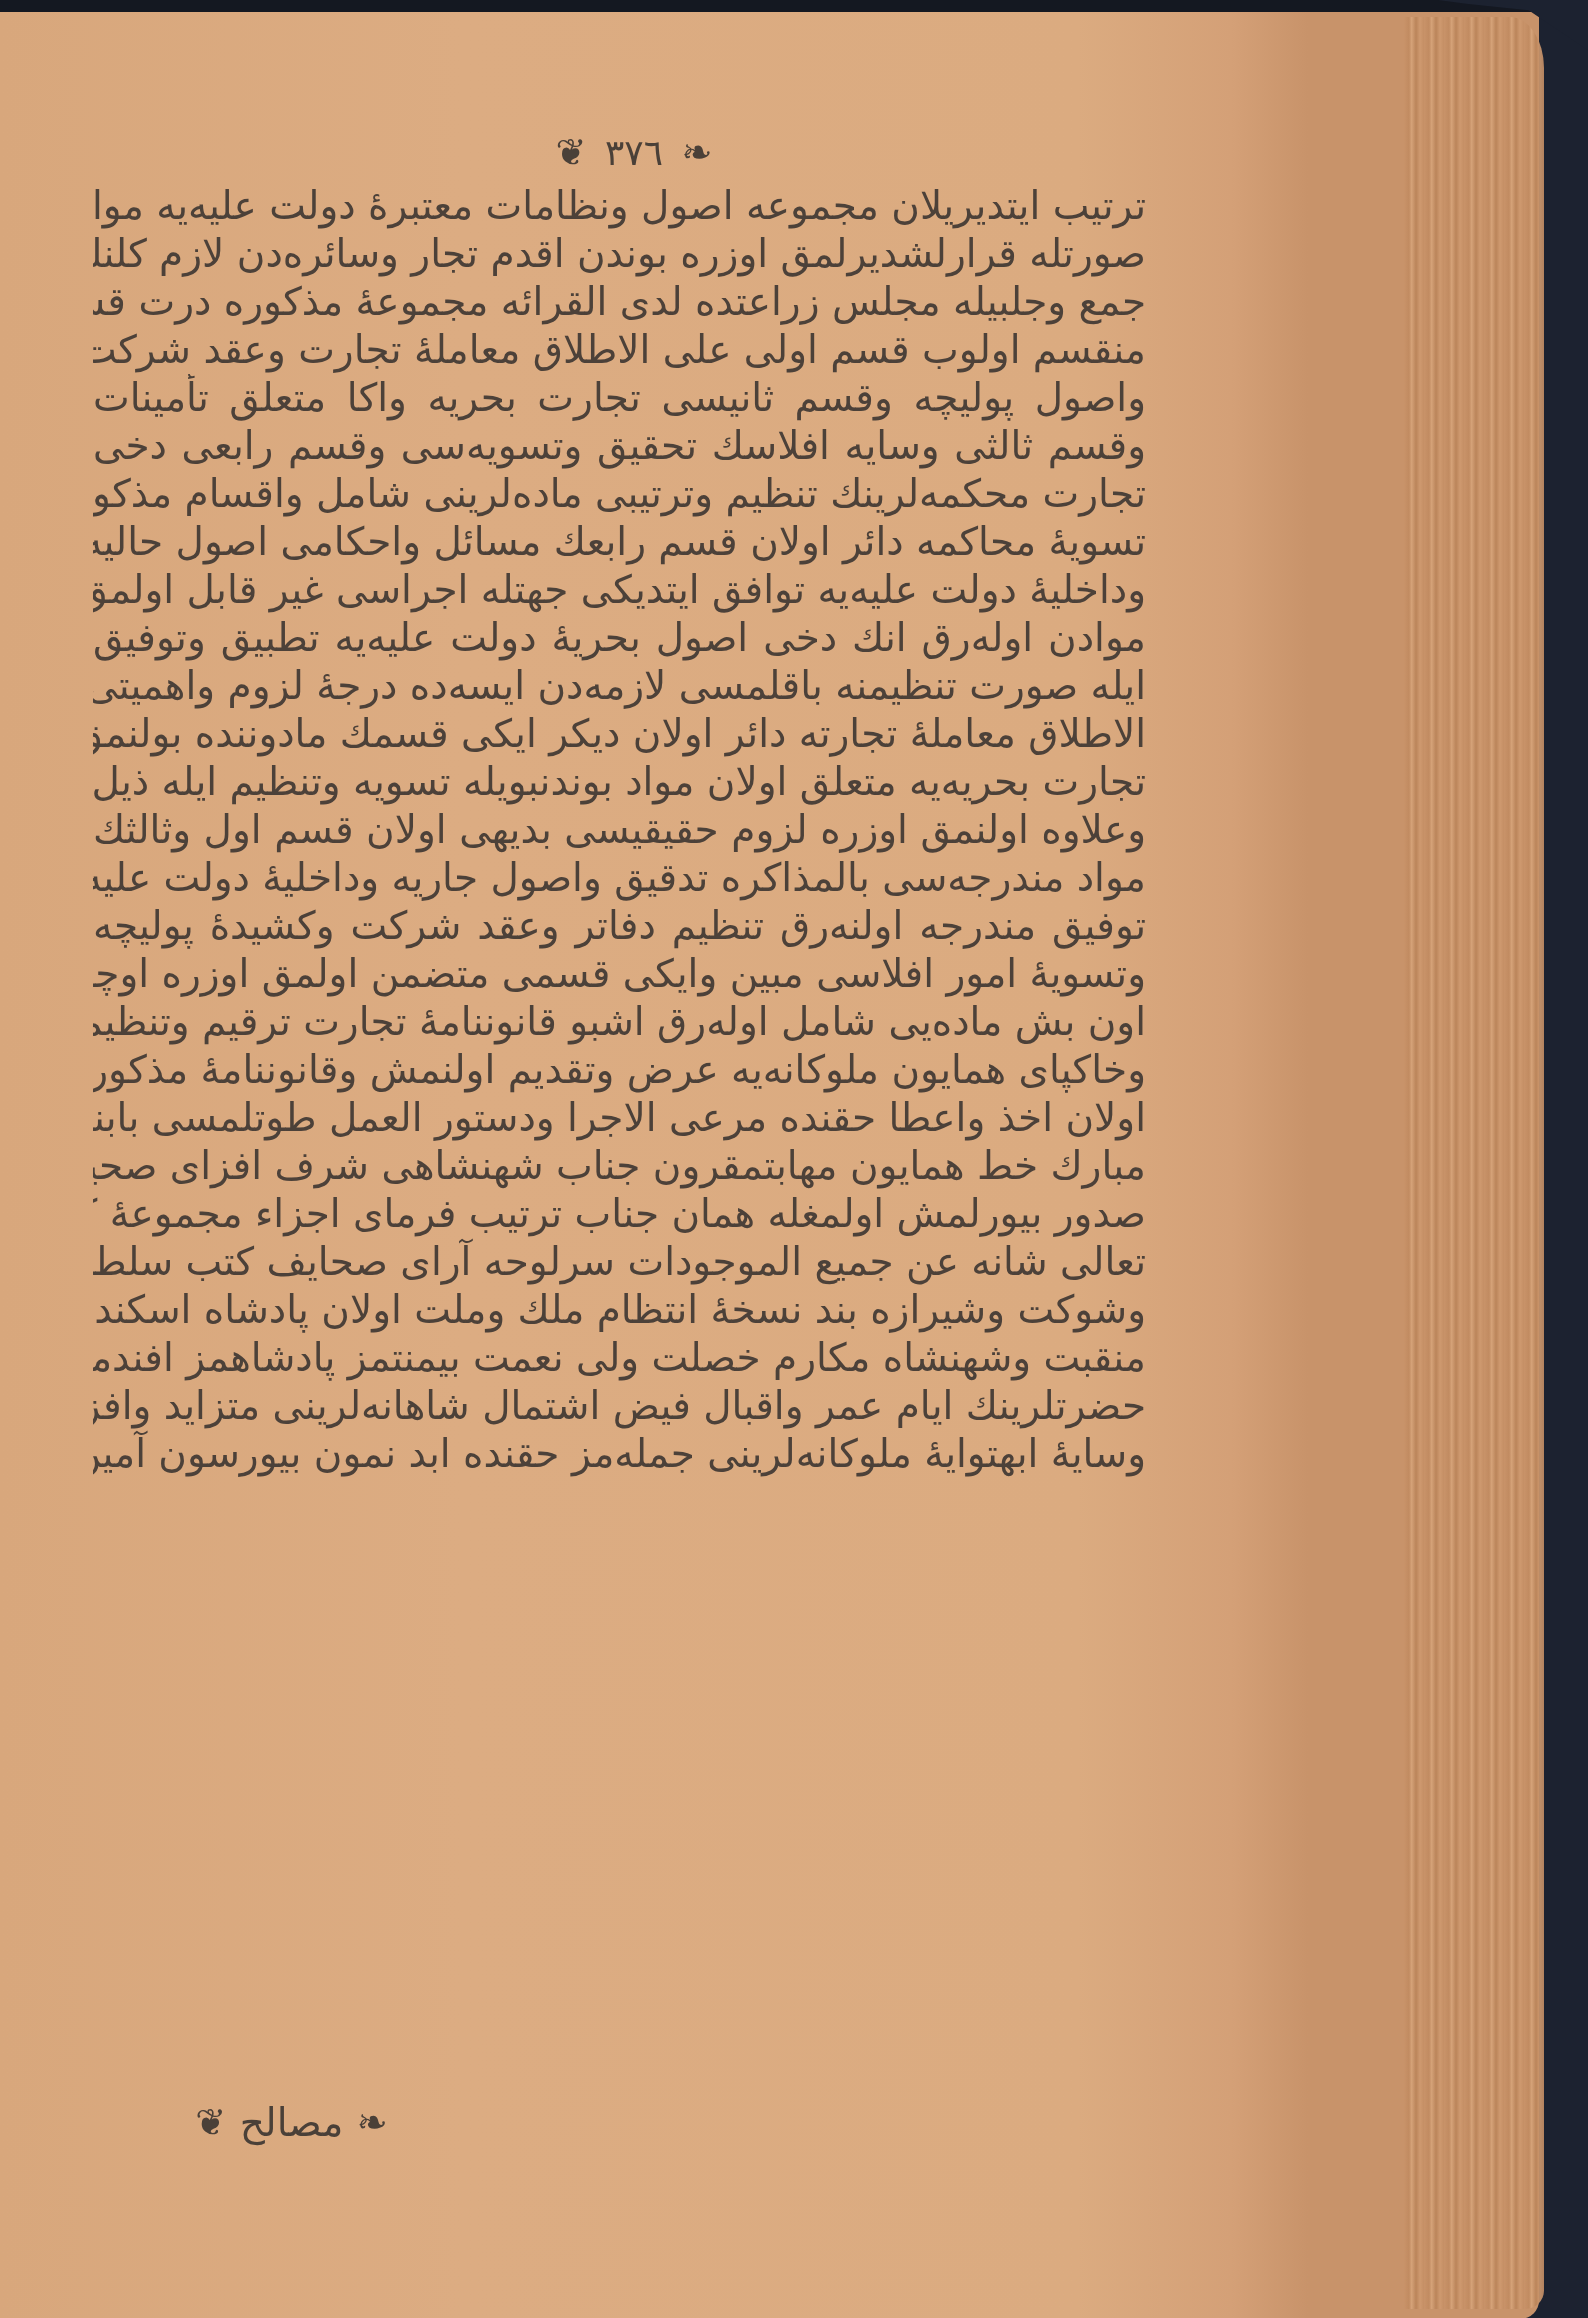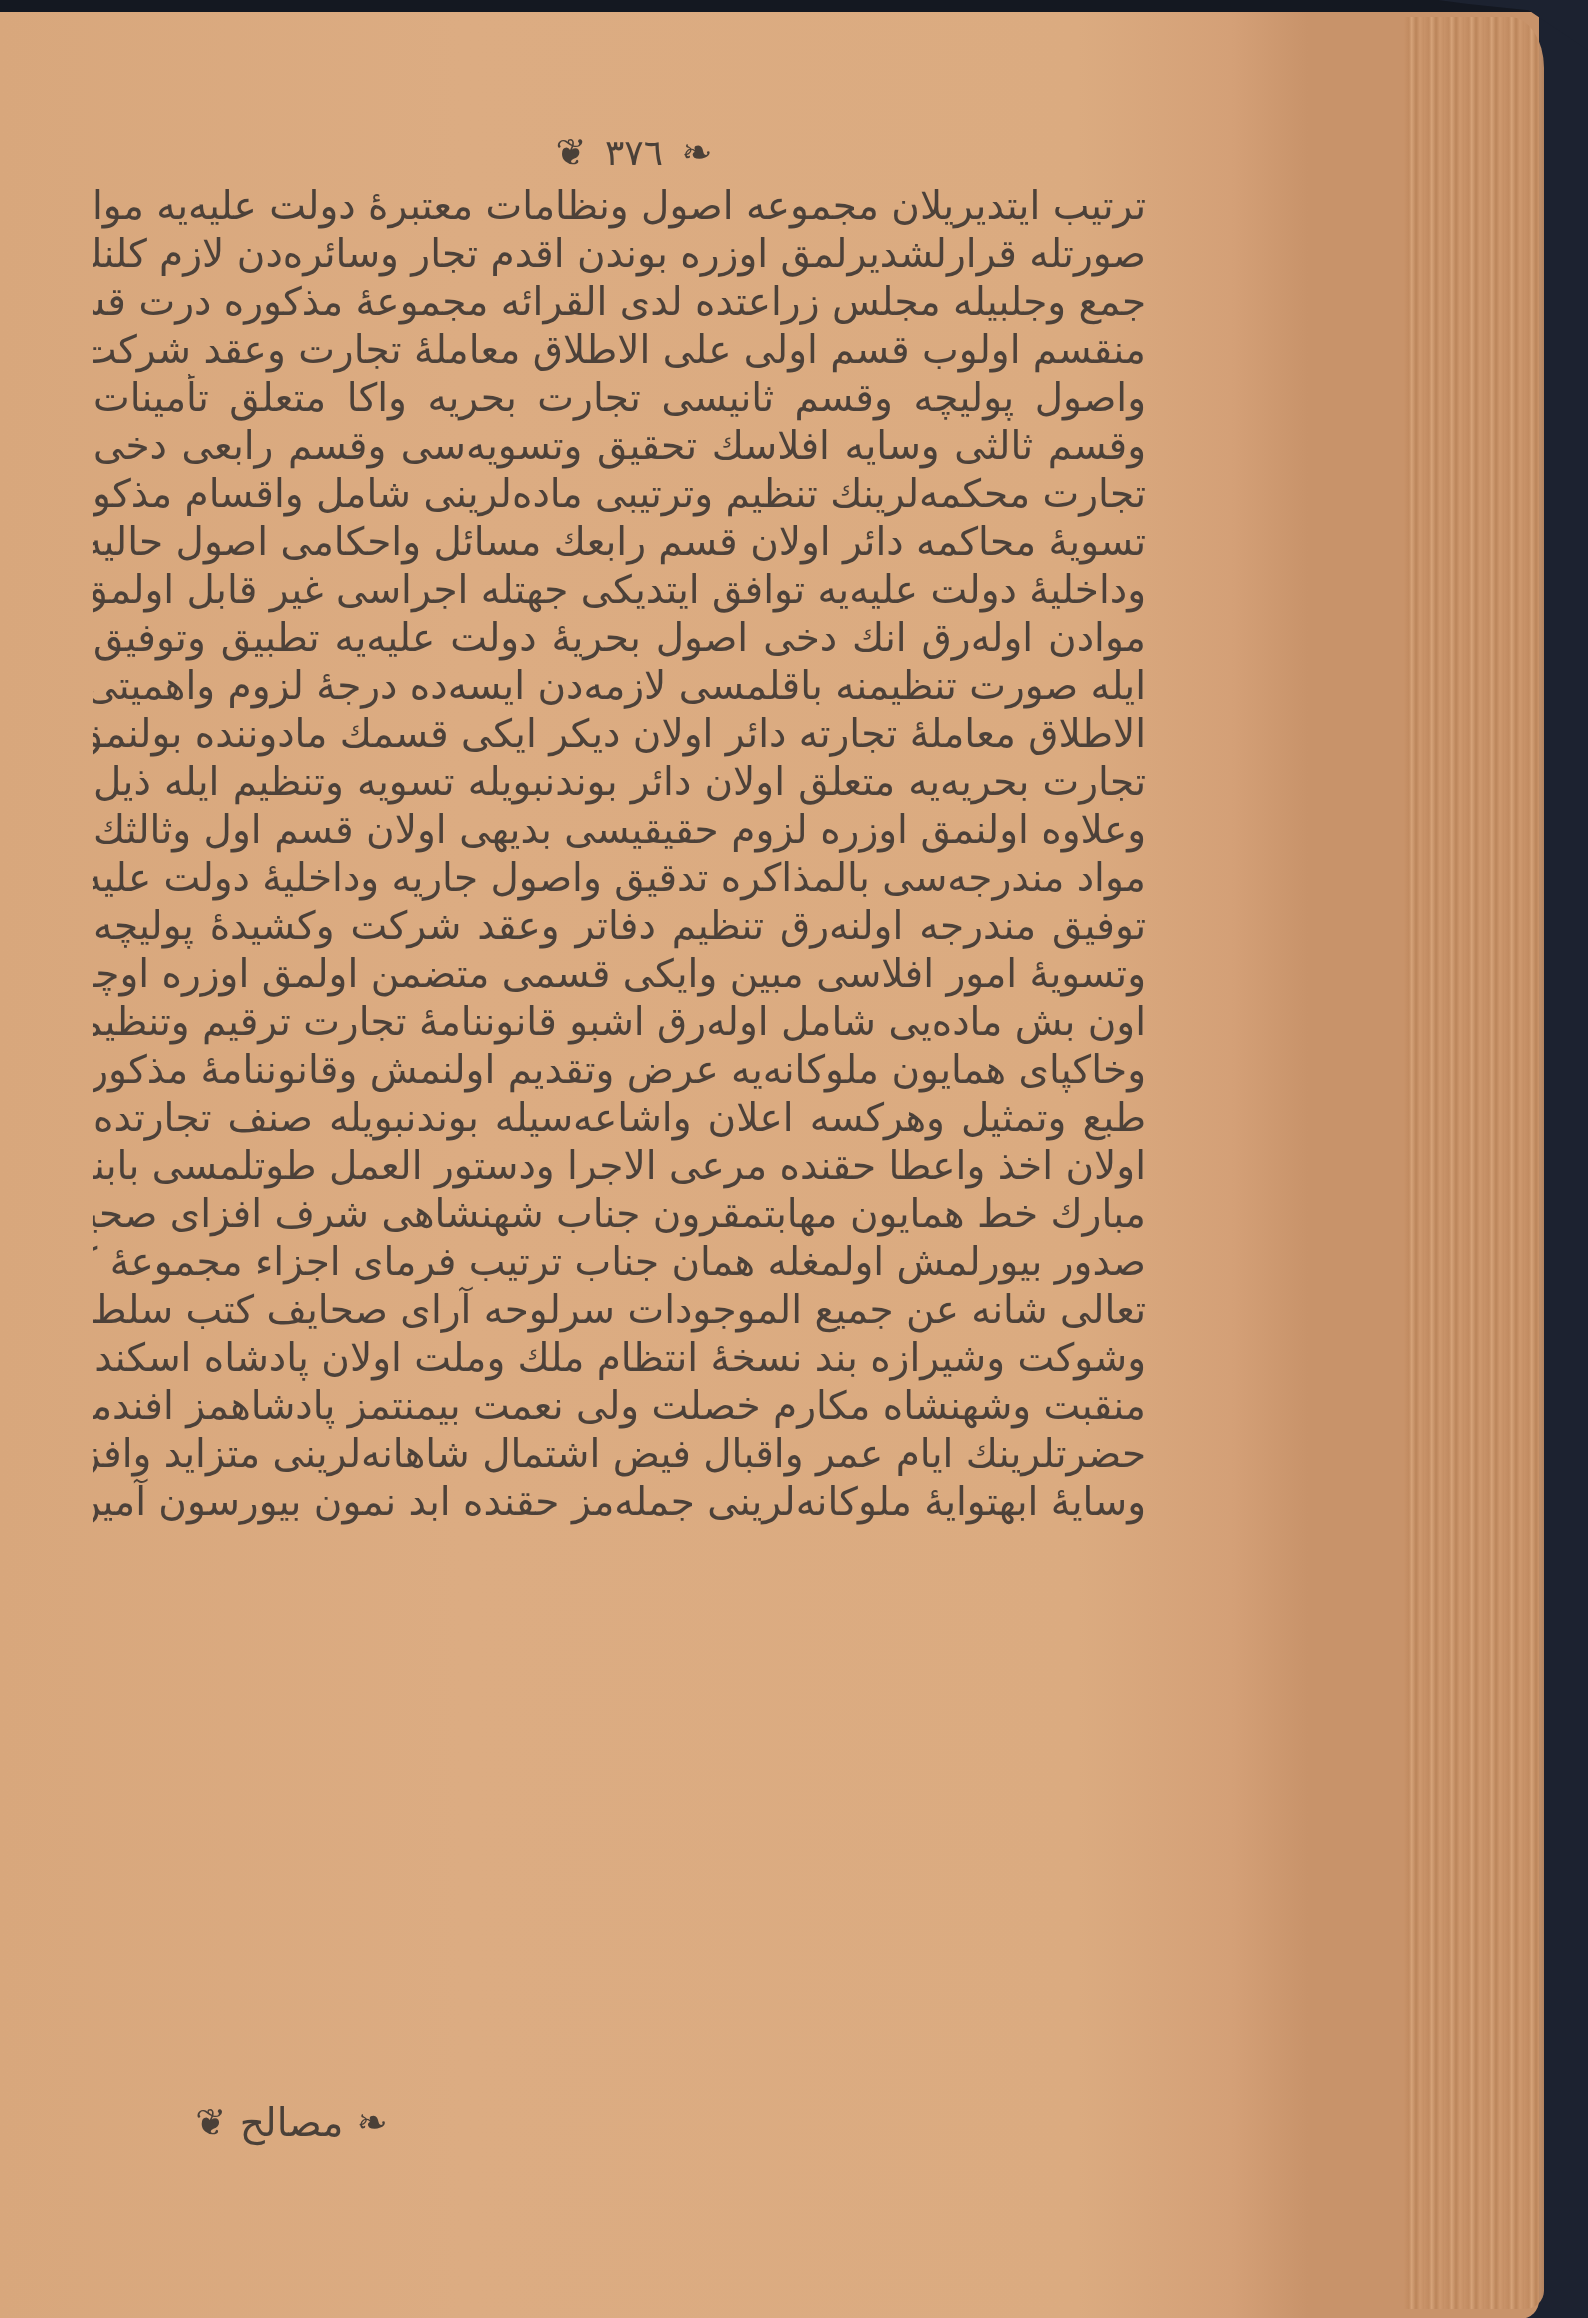--- a/index.html
+++ b/index.html
@@ -81,28 +81,27 @@
     <div class="line">جمع وجلبيله مجلس زراعتده لدى القرائه مجموعهٔ مذكوره درت قسمه</div>
     <div class="line">منقسم اولوب قسم اولى على الاطلاق معاملهٔ تجارت وعقد شركت</div>
     <div class="line">واصول پوليچه وقسم ثانيسى تجارت بحريه واكا متعلق تأمينات</div>
     <div class="line">وقسم ثالثى وسايه افلاسك تحقيق وتسويه‌سى وقسم رابعى دخى</div>
     <div class="line">تجارت محكمه‌لرينك تنظيم وترتيبى ماده‌لرينى شامل واقسام مذكوره‌دن</div>
     <div class="line">تسويهٔ محاكمه دائر اولان قسم رابعك مسائل واحكامى اصول حاليه</div>
     <div class="line">وداخليهٔ دولت عليه‌يه توافق ايتديكى جهتله اجراسى غير قابل اولمق</div>
     <div class="line">موادن اوله‌رق انك دخى اصول بحريهٔ دولت عليه‌يه تطبيق وتوفيق</div>
     <div class="line">ايله صورت تنظيمنه باقلمسى لازمه‌دن ايسه‌ده درجهٔ لزوم واهميتى على</div>
     <div class="line">الاطلاق معاملهٔ تجارته دائر اولان ديكر ايكى قسمك مادوننده بولنمق</div>
-    <div class="line">تجارت بحريه‌يه متعلق اولان دائر بوندنبويله تسويه وتنظيم ايله ذيل</div>
+    <div class="line">تجارت بحريه‌يه متعلق اولان مواد بوندنبويله تسويه وتنظيم ايله ذيل</div>
     <div class="line">وعلاوه اولنمق اوزره لزوم حقيقيسى بديهى اولان قسم اول وثالثك</div>
     <div class="line">مواد مندرجه‌سى بالمذاكره تدقيق واصول جاريه وداخليهٔ دولت عليه‌يه</div>
     <div class="line">توفيق مندرجه اولنه‌رق تنظيم دفاتر وعقد شركت وكشيدهٔ پوليچه</div>
     <div class="line">وتسويهٔ امور افلاسى مبين وايكى قسمى متضمن اولمق اوزره اوچيوز</div>
     <div class="line">اون بش ماده‌يى شامل اوله‌رق اشبو قانوننامهٔ تجارت ترقيم وتنظيم</div>
     <div class="line">وخاكپاى همايون ملوكانه‌يه عرض وتقديم اولنمش وقانوننامهٔ مذكورك</div>
-    <div class="line">طبع وتمثيل وهركسه اعلان واشاعه‌سيله بوندنبويله صنف تجارتده</div>
     <div class="line">اولان اخذ واعطا حقنده مرعى الاجرا ودستور العمل طوتلمسى بابنده</div>
     <div class="line">مبارك خط همايون مهابتمقرون جناب شهنشاهى شرف افزاى صحيفهٔ</div>
     <div class="line">صدور بيورلمش اولمغله همان جناب ترتيب فرماى اجزاء مجموعهٔ كائنات</div>
     <div class="line">تعالى شانه عن جميع الموجودات سرلوحه آراى صحايف كتب سلطنت</div>
     <div class="line">وشوكت وشيرازه بند نسخهٔ انتظام ملك وملت اولان پادشاه اسكندر</div>
     <div class="line">منقبت وشهنشاه مكارم خصلت ولى نعمت بيمنتمز پادشاهمز افندمز</div>
     <div class="line">حضرتلرينك ايام عمر واقبال فيض اشتمال شاهانه‌لرينى متزايد وافزون</div>
     <div class="line last">وسايهٔ ابهتوايهٔ ملوكانه‌لرينى جمله‌مز حقنده ابد نمون بيورسون آمين</div>
   </div>
 

